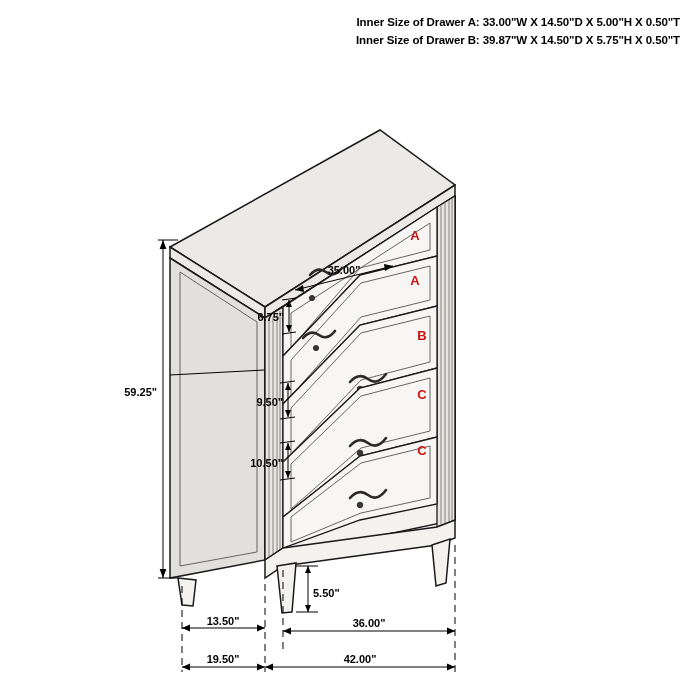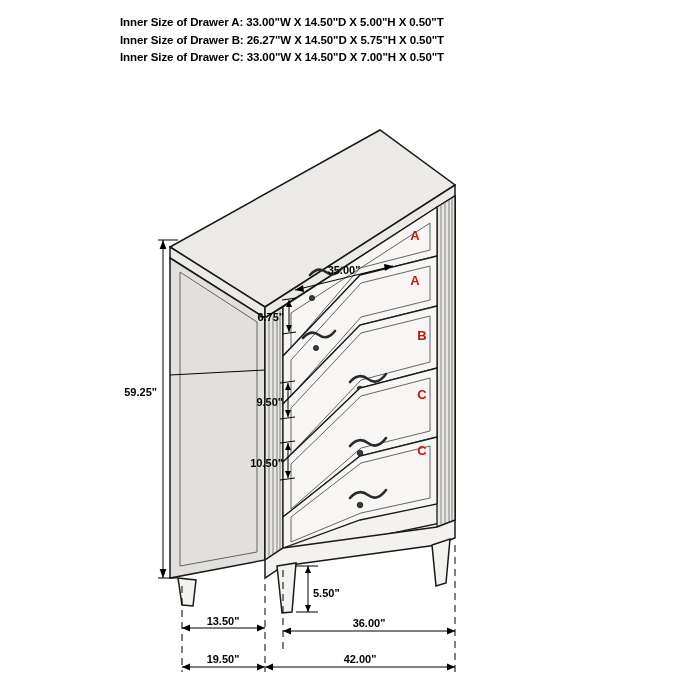--- a/index.html
+++ b/index.html
@@ -18,20 +18,21 @@
   #stage {
     position: relative;
     width: 700px;
     height: 700px;
   }
   .spec-list {
     position: absolute;
     left: 120px;
     top: 14px;
     width: 560px;
+    text-align: right;
   }
   .spec-line {
     font-size: 11.5px;
     font-weight: bold;
     line-height: 17.5px;
     letter-spacing: -0.1px;
     white-space: nowrap;
   }
   svg.diagram {
     position: absolute;
@@ -107,22 +108,21 @@
   }
   .rib { stroke: #6b6b6b; stroke-width: 0.8; fill: none; }
 </style>
 </head>
 <body>
 
 <div id="stage">
 
   <div class="spec-list">
     <div class="spec-line">Inner Size of Drawer A: 33.00"W X 14.50"D X 5.00"H X 0.50"T</div>
-    <div class="spec-line">Inner Size of Drawer B: 26.27"W X 14.50"D X 5.75"H X 0.50"T</div>
-    <div class="spec-line">Inner Size of Drawer C: 33.00"W X 14.50"D X 7.00"H X 0.50"T</div>
+    <div class="spec-line">Inner Size of Drawer B: 39.87"W X 14.50"D X 5.75"H X 0.50"T</div>
   </div>
 
   <svg class="diagram" viewBox="0 0 700 700">
 
     <g>
 
       <polygon class="woodtop" points="170,247 380,130 455,185 265,307"></polygon>
       <polygon class="woodtop" points="170,247 265,307 265,318 170,258"></polygon>
       <polygon class="woodtop" points="265,307 455,185 455,196 265,318"></polygon>
 

